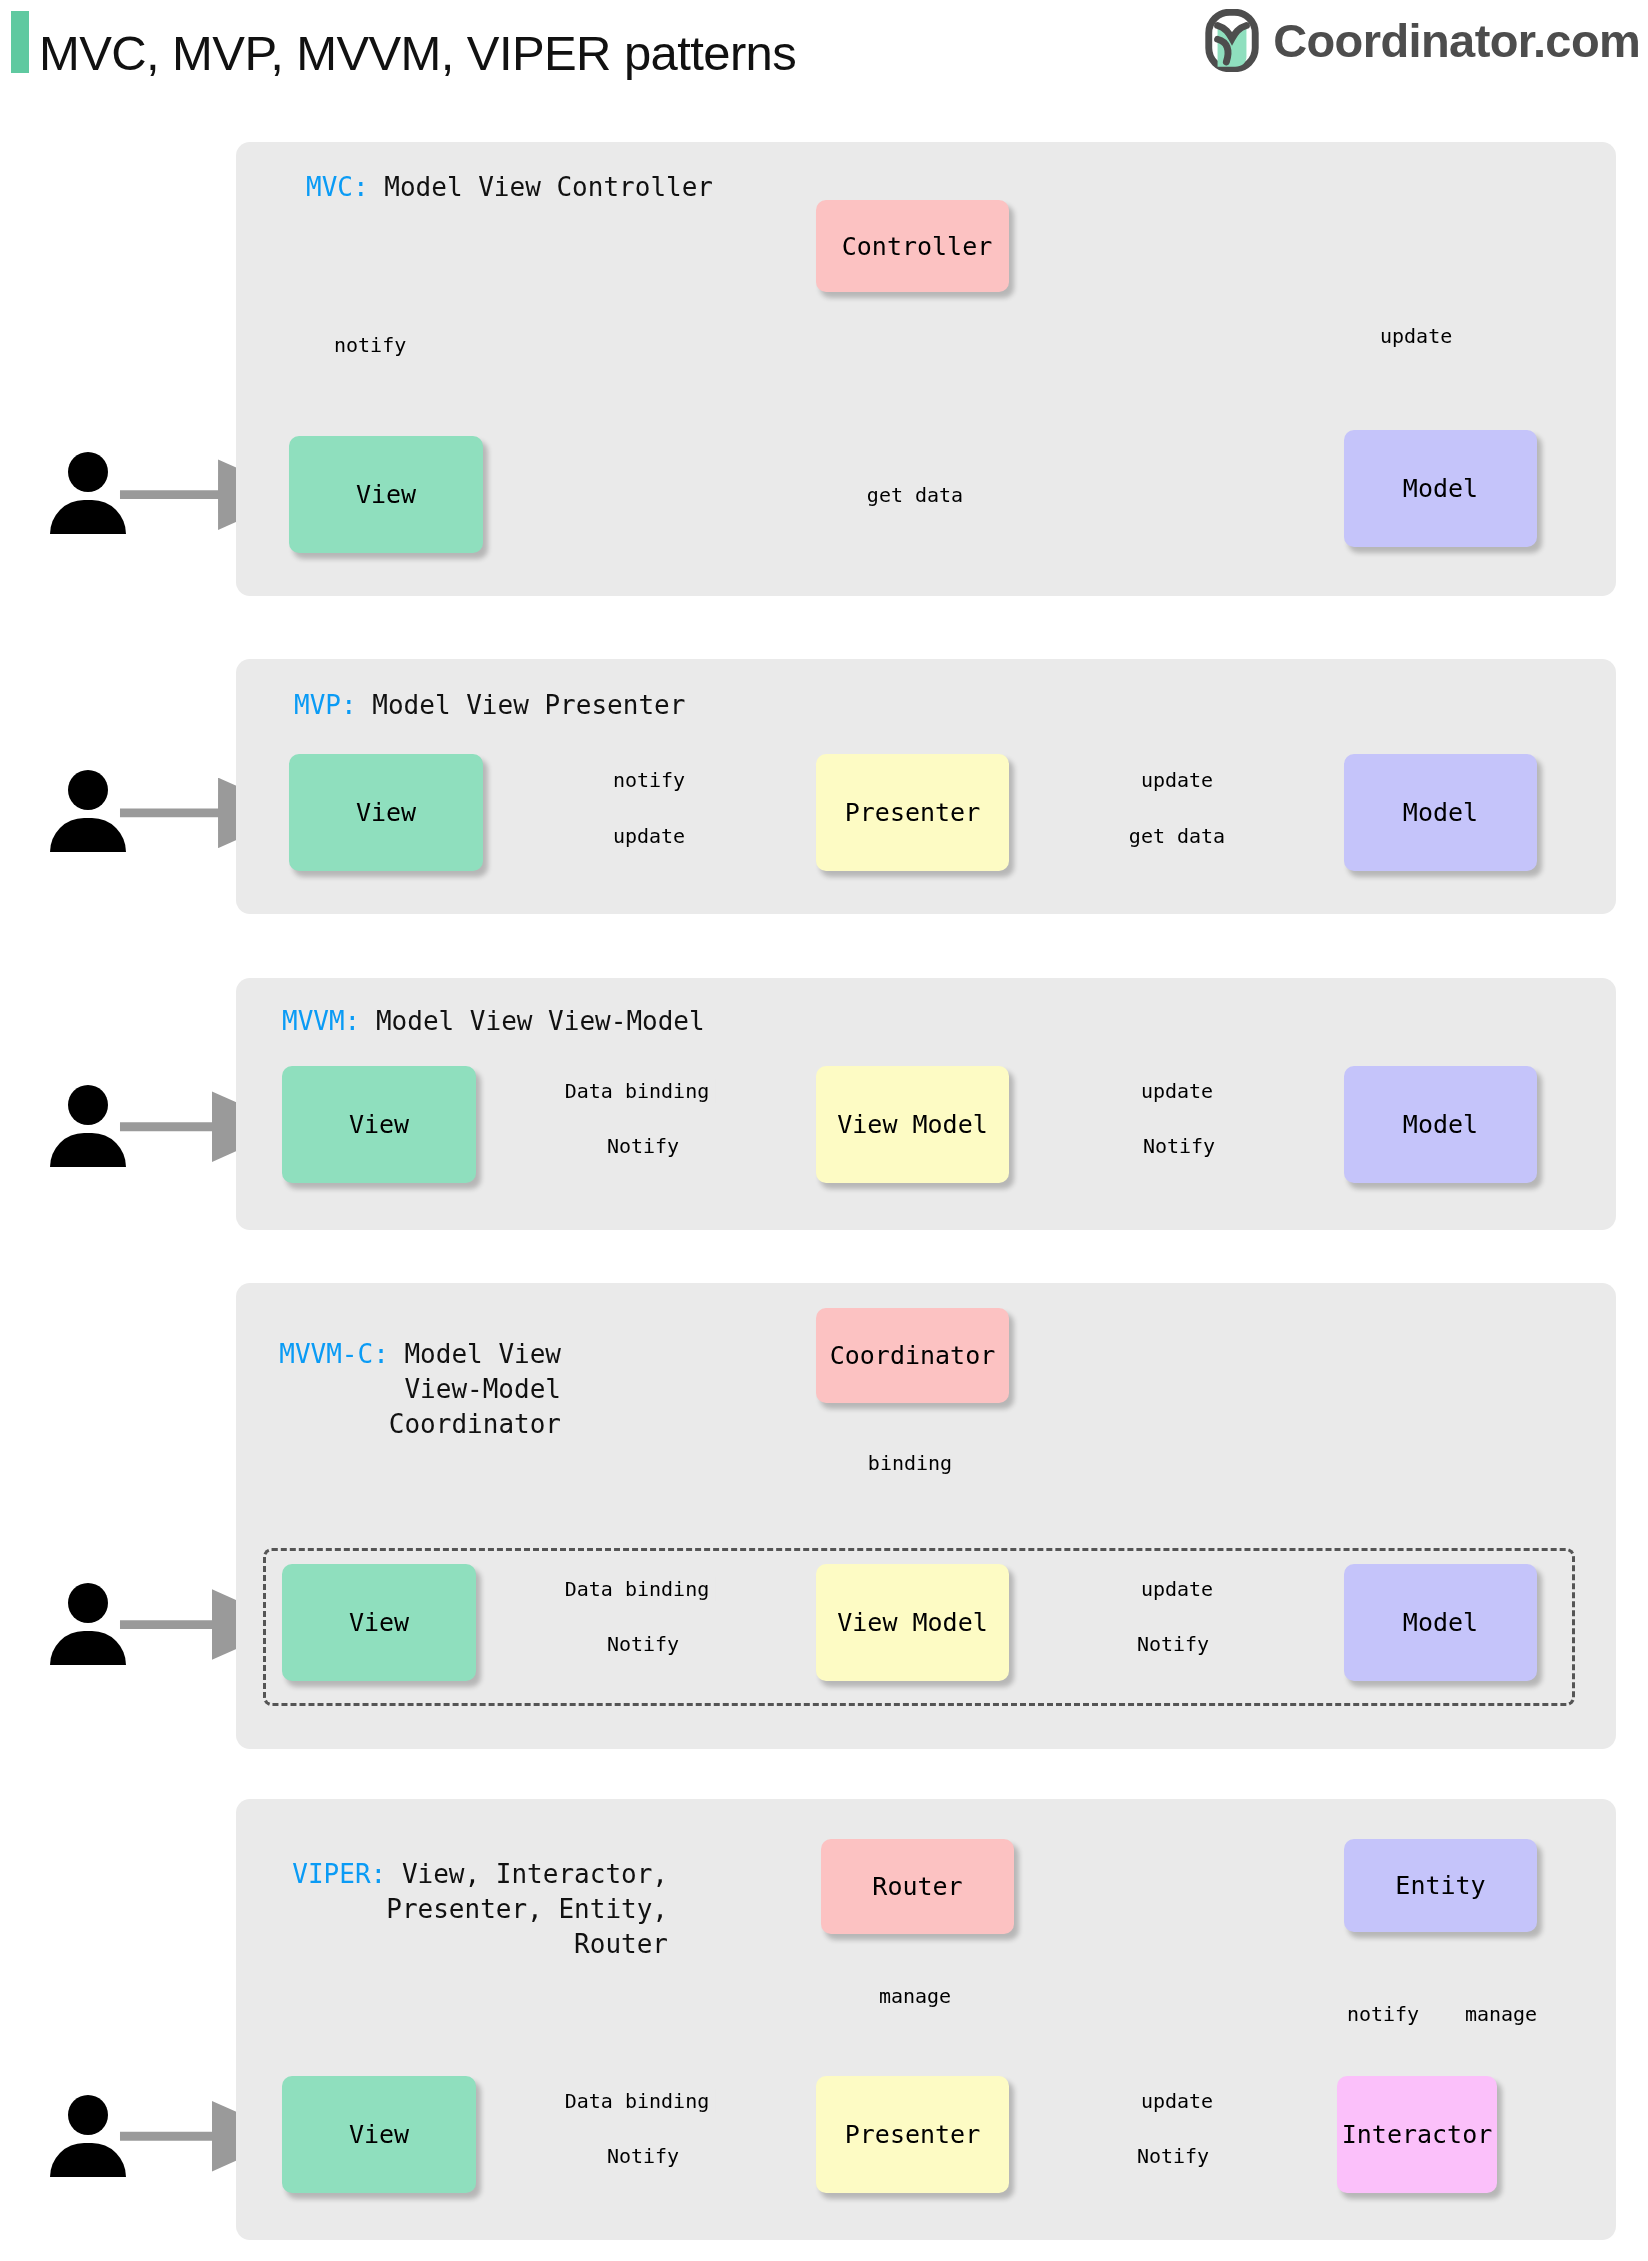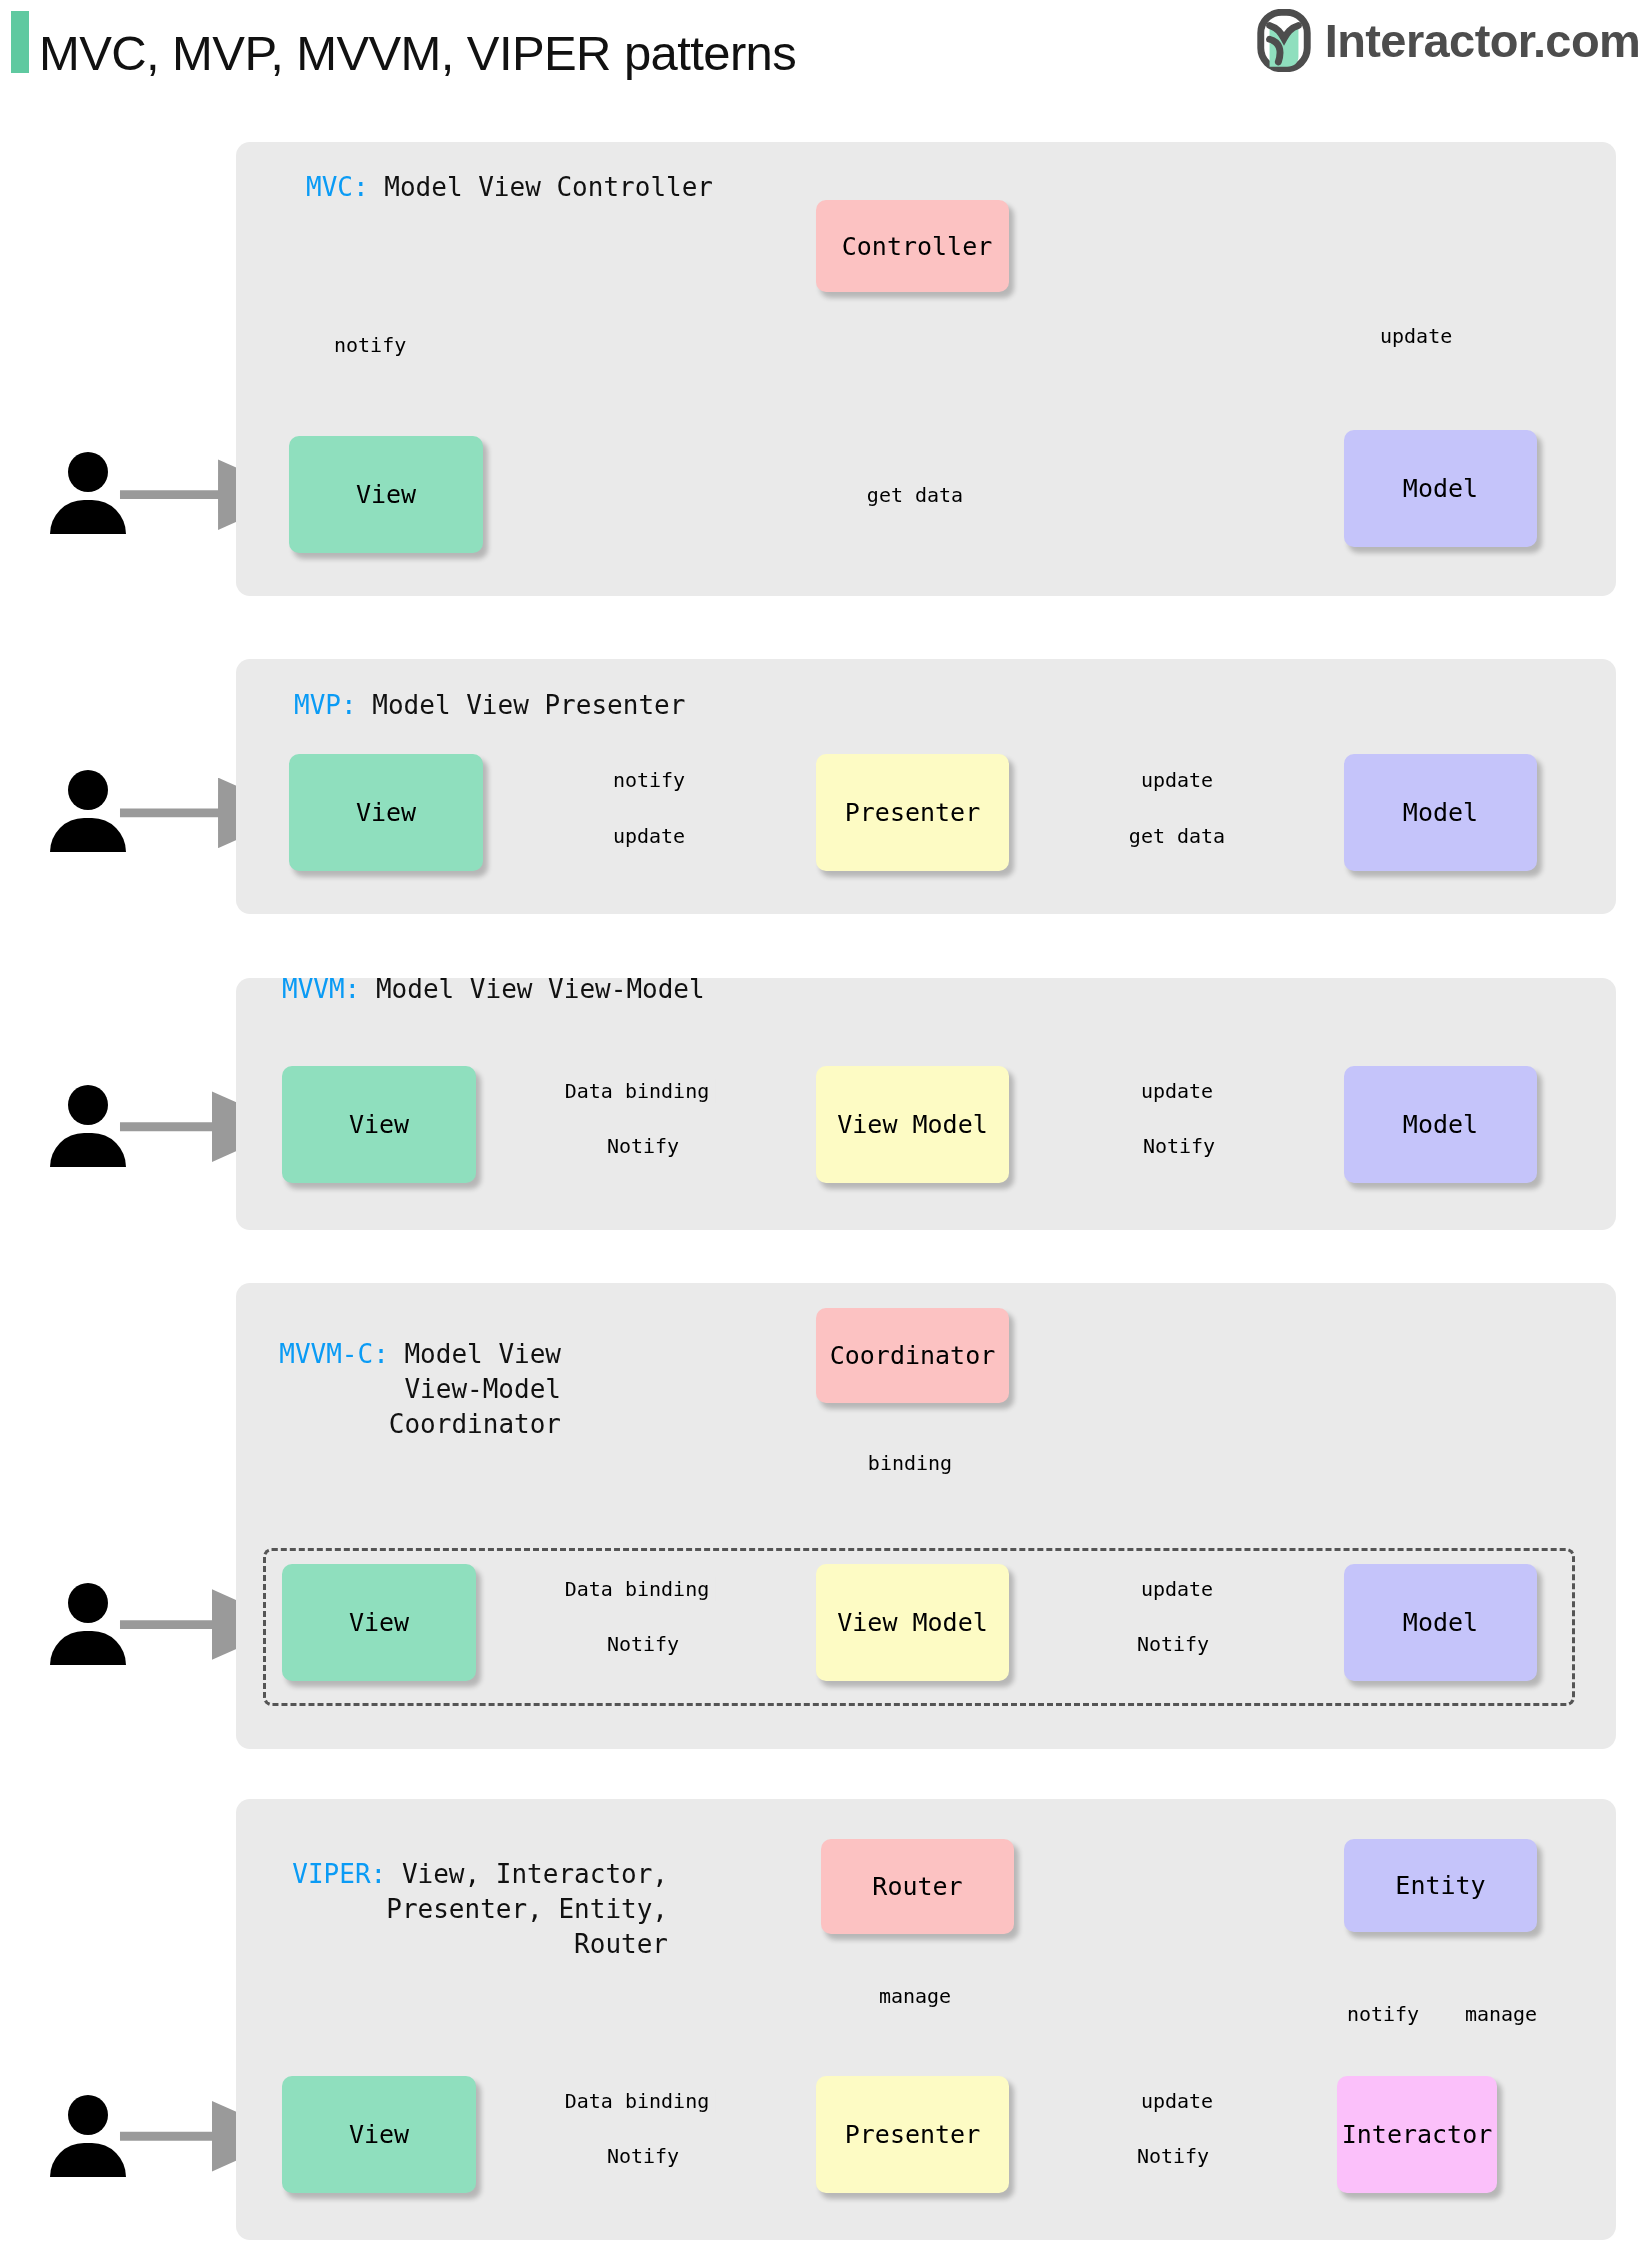--- a/index.html
+++ b/index.html
@@ -100,21 +100,21 @@
     <div class="brand">
       <span class="brand-logo">
         <svg width="54" height="63" viewBox="0 0 86 100">
           <rect x="6" y="5" width="74" height="90" rx="33" ry="33" fill="none" stroke="#4d4d4d" stroke-width="11"></rect>
           <path d="M20 26 C 33 30 38 38 43 47 C 48 38 53 30 66 26
                    L 66 76 C 66 86 58 92 48 92 L 20 92 Z" fill="#8FDFBE"></path>
           <path d="M20 26 C 33 30 38 38 43 47 C 48 38 53 30 66 26" fill="none" stroke="#4d4d4d" stroke-width="11" stroke-linecap="round"></path>
           <path d="M20 48 C 36 52 40 66 34 84" fill="none" stroke="#4d4d4d" stroke-width="11" stroke-linecap="round"></path>
         </svg>
       </span>
-      <span class="brand-text">Interactor.com</span>
+      <span class="brand-text">Coordinator.com</span>
     </div>
   </div>
 
   <svg class="wires" viewBox="0 0 2616 3588" width="1649" height="2261">
     <defs>
       <marker id="ah" markerWidth="10" markerHeight="8" refX="7.6" refY="4" orient="auto" markerUnits="strokeWidth">
         <path d="M0,0 L9,4 L0,8 z" fill="#9a9a9a"></path>
       </marker>
       <marker id="ah-thin" markerWidth="13" markerHeight="11" refX="10" refY="5.5" orient="auto" markerUnits="strokeWidth">
         <path d="M0,0 L12,5.5 L0,11 z" fill="#9a9a9a"></path>
@@ -196,21 +196,21 @@
   <div class="node n-presenter" style="left:816px; top:754px; width:193px; height:117px;">Presenter</div>
   <div class="node n-model" style="left:1344px; top:754px; width:193px; height:117px;">Model</div>
 
   <div class="elabel ctr" style="left:649px; top:768px; background:#EAEAEA; padding:0 8.8px;">notify</div>
   <div class="elabel ctr" style="left:649px; top:824px; background:#EAEAEA; padding:0 8.8px;">update</div>
   <div class="elabel ctr" style="left:1177px; top:768px; background:#EAEAEA; padding:0 8.8px;">update</div>
   <div class="elabel ctr" style="left:1177px; top:824px; background:#EAEAEA; padding:0 8.8px;">get data</div>
 
   <div class="section" style="top:978px; height:252px;">
   </div>
-  <div class="sec-label" style="left:282px; top:972px;"><span class="key">MVVM:</span><span> Model View View-Model</span></div>
+  <div class="sec-label" style="left:282px; top:1004px;"><span class="key">MVVM:</span><span> Model View View-Model</span></div>
 
   <div class="person" style="left:50px; top:1085px;">
     <div class="head"></div>
     <div class="body"></div>
   </div>
 
   <div class="node n-view" style="left:282px; top:1066px; width:194px; height:117px;">View</div>
   <div class="node n-presenter" style="left:816px; top:1066px; width:193px; height:117px;">View Model</div>
   <div class="node n-model" style="left:1344px; top:1066px; width:193px; height:117px;">Model</div>
 

